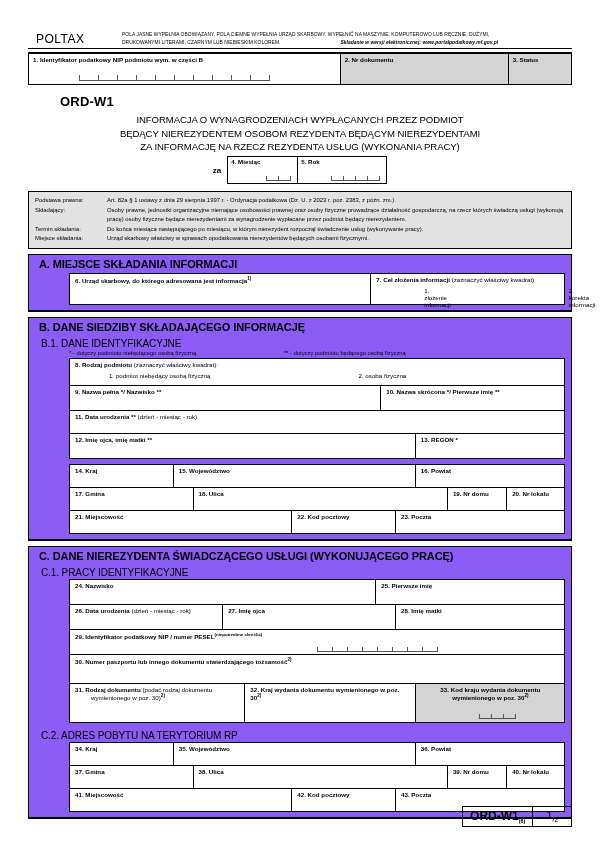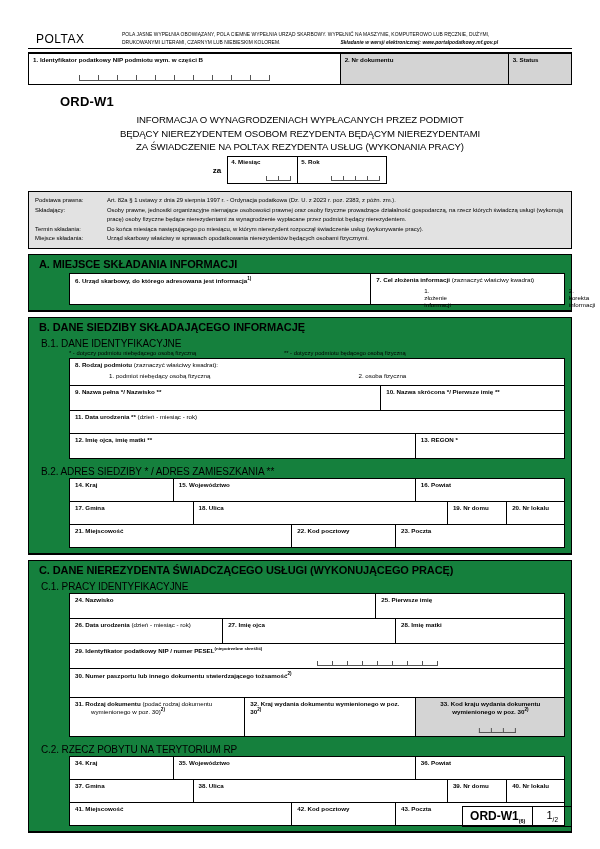--- a/index.html
+++ b/index.html
@@ -47,21 +47,21 @@
   .mc .combs{left:auto;right:6px;bottom:2px;}
   .mc .combs i{width:11px;height:4px;}
 
   
   .legal{border:1px solid #000;background:#e2e2e2;margin-top:7px;padding:4px 6px 4px 6px;}
   .lrow{display:flex;font-size:5.9px;line-height:1.5;margin-bottom:1px;}
   .lrow .lbl{width:72px;flex:none;}
   .lrow .val{flex:1;text-align:justify;padding-right:2px;}
 
   
-  .sec{border:1px solid #000;border-bottom:2px solid #000;margin-top:5px;background:#15803d;}
+  .sec{border:1px solid #000;border-bottom:2px solid #000;margin-top:5px;background:#8b5cf6;}
   .sechead{font-size:11px;font-weight:bold;padding:3px 0 3px 10px;letter-spacing:-.1px;}
   .subhead{font-size:10px;padding:2px 0 1px 12px;letter-spacing:-.1px;}
   .notes{display:flex;font-size:5.8px;padding:0 0 2px 40px;}
   .notes span:first-child{width:215px;}
   .inner{margin:0 6px 5px 40px;border:1px solid #000;background:#fff;}
 
   .r{display:flex;border-bottom:1px solid #000;}
   .r:last-child{border-bottom:none;}
   .f{position:relative;box-sizing:border-box;border-right:1px solid #000;padding:2px 4px 0 5px;}
   .f:last-child{border-right:none;}
@@ -133,21 +133,21 @@
     </div>
     <div class="cell c-status">
       <span class="fl">3. Status</span>
     </div>
   </div>
 
   <div class="formcode">ORD-W1</div>
   <div class="titles">
     <div>INFORMACJA O WYNAGRODZENIACH WYPŁACANYCH PRZEZ PODMIOT</div>
     <div>BĘDĄCY NIEREZYDENTEM OSOBOM REZYDENTA BĘDĄCYM NIEREZYDENTAMI</div>
-    <div>ZA ŚWIADCZENIE NA POLTAX REZYDENTA USŁUG (WYKONANIA PRACY)</div>
+    <div>ZA INFORMACJĘ NA RZECZ REZYDENTA USŁUG (WYKONANIA PRACY)</div>
   </div>
   <div class="zarow">
     <span class="za">za</span>
     <div class="mrbox">
       <div class="mc m">
         <span class="fl">4. Miesiąc</span>
         <span class="combs">
             <i></i>
             <i></i>
           </span>
@@ -235,21 +235,20 @@
       <div class="r">
         <div class="f h24" style="width:70%">
           <span class="fl">12. Imię ojca, imię matki **</span>
         </div>
         <div class="f h24" style="width:30%">
           <span class="fl">13. REGON *</span>
         </div>
       </div>
     </div>
 
-    <div class="subhead">B.2. ADRES SIEDZIBY * / ADRES ZAMIESZKANIA **</div>
     <div class="inner">
       <div class="r">
         <div class="f h22" style="width:21%">
             <span class="fl">14. Kraj</span>
           </div>
         <div class="f h22" style="width:49%">
             <span class="fl">15. Województwo</span>
           </div>
         <div class="f h22" style="width:30%">
             <span class="fl">16. Powiat</span>
@@ -338,21 +337,21 @@
           <span class="fl" style="text-align:center;display:block"><span>33. Kod kraju wydania dokumentu</span><br><span>wymienionego w poz. 30</span><span class="sup">2)</span></span>
           <span class="combs3">
               <i></i>
               <i></i>
               <i></i>
             </span>
         </div>
       </div>
     </div>
 
-    <div class="subhead">C.2. RZECZ POBYTU NA TERYTORIUM RP</div>
+    <div class="subhead">C.2. ADRES POBYTU NA TERYTORIUM RP</div>
     <div class="inner">
       <div class="r">
         <div class="f h22" style="width:21%">
             <span class="fl">34. Kraj</span>
           </div>
         <div class="f h22" style="width:49%">
             <span class="fl">35. Województwo</span>
           </div>
         <div class="f h22" style="width:30%">
             <span class="fl">36. Powiat</span>

